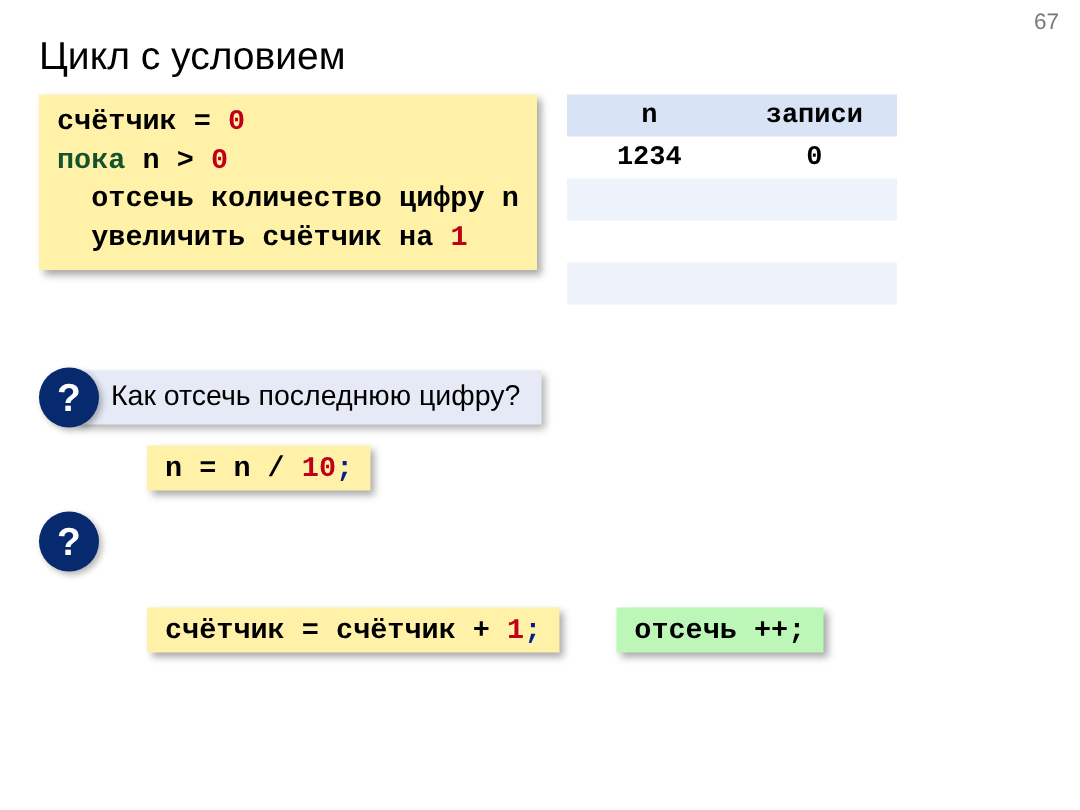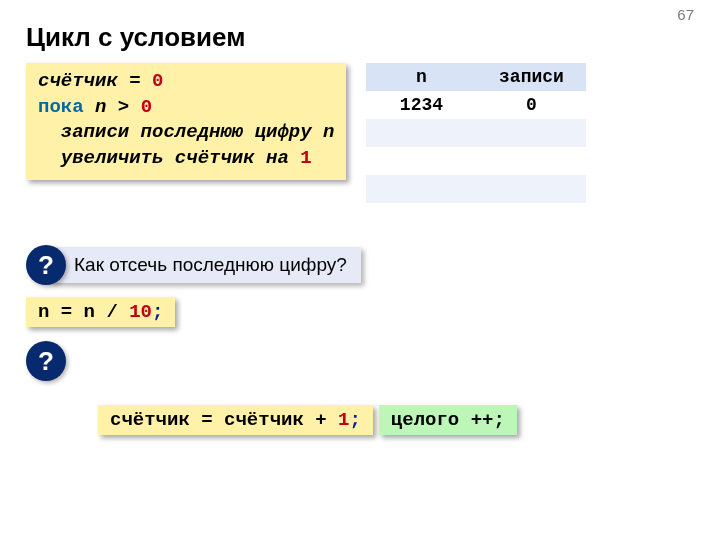--- a/index.html
+++ b/index.html
@@ -9,30 +9,30 @@
     width: 720px;
     height: 540px;
     background: #fff;
     font-family: Arial, Helvetica, sans-serif;
     position: relative;
     color: #000;
   }
   .page-num {
     position: absolute;
     top: 6px;
-    right: 26px;
+    right: 14px;
     font-size: 15px;
     color: #7a7a7a;
   }
   .content {
     padding: 22px 26px 0 26px;
   }
   h1.title {
     font-size: 26px;
-    font-weight: bold;
+    font-weight: normal;
     margin: 0 0 10px 0;
     color: #000;
   }
   .task {
     font-size: 19px;
     line-height: 1.28;
     margin: 0 0 14px 0;
     padding-left: 34px;
     text-indent: -34px;
   }
@@ -47,23 +47,23 @@
   .code-block {
     background: #fff2a8;
     box-shadow: 3px 3px 5px rgba(0,0,0,0.35);
     padding: 6px 12px 8px 12px;
     font-family: "Courier New", monospace;
     font-weight: bold;
     font-size: 19px;
     line-height: 1.35;
     white-space: pre;
   }
-  .code-block .navy { color: #0369a1; }
+  .code-block .navy { color: #14532d; }
   .code-block .red  { color: #c00018; }
-  .code-block .black{ color: #000; font-style: italic; }
+  .code-block .black{ color: #000; }
   .tbl {
     border-collapse: collapse;
     font-size: 18px;
   }
   .tbl th {
     background: #d9e3f6;
     font-weight: bold;
     font-family: "Courier New", monospace;
     padding: 4px 0;
     text-align: center;
@@ -114,41 +114,41 @@
     font-weight: bold;
     font-size: 19px;
     margin-top: 12px;
   }
   .snippet.green { background: #bdf7b8; }
   .snippet .navy { color: #001f8f; }
   .snippet .red  { color: #c00018; }
   .snippet .black{ color: #000; }
   .snippets-row {
     display: flex;
-    gap: 6px;
+    gap: 38px;
     align-items: flex-start;
     margin-top: 12px;
     margin-left: 72px;
   }
-  .indent-snip { }
+  .indent-snip { margin-left: 72px; }
 </style>
 </head>
 <body>
 
 <div class="page-num">67</div>
 
 <div class="content">
 
   <h1 class="title">Цикл с условием</h1>
 
 
   <div class="row">
     <div class="code-block"><span class="black">счётчик = </span><span class="red">0</span>
 <span class="navy">пока</span><span class="black"> n &gt; </span><span class="red">0</span>
-<span class="black">  записи последнюю цифру n</span>
+<span class="black">  отсечь количество цифру n</span>
 <span class="black">  увеличить счётчик на </span><span class="red">1</span></div>
 
     <table class="tbl">
       <tbody>
           <tr>
         <th>n</th>
         <th>записи</th>
       </tr>
       <tr>
         <td>1234</td>
@@ -182,16 +182,16 @@
   <div class="indent-snip">
     <div class="snippet"><span class="black">n = n / </span><span class="red">10</span><span class="navy">;</span></div>
   </div>
 
   <div class="q-row">
     <div class="q-badge">?</div>
   </div>
 
   <div class="snippets-row">
     <div class="snippet"><span class="black">счётчик = счётчик + </span><span class="red">1</span><span class="navy">;</span></div>
-    <div class="snippet green"><span class="black">целого ++;</span></div>
+    <div class="snippet green"><span class="black">отсечь ++;</span></div>
   </div>
 
 </div>
 
 </body></html>

